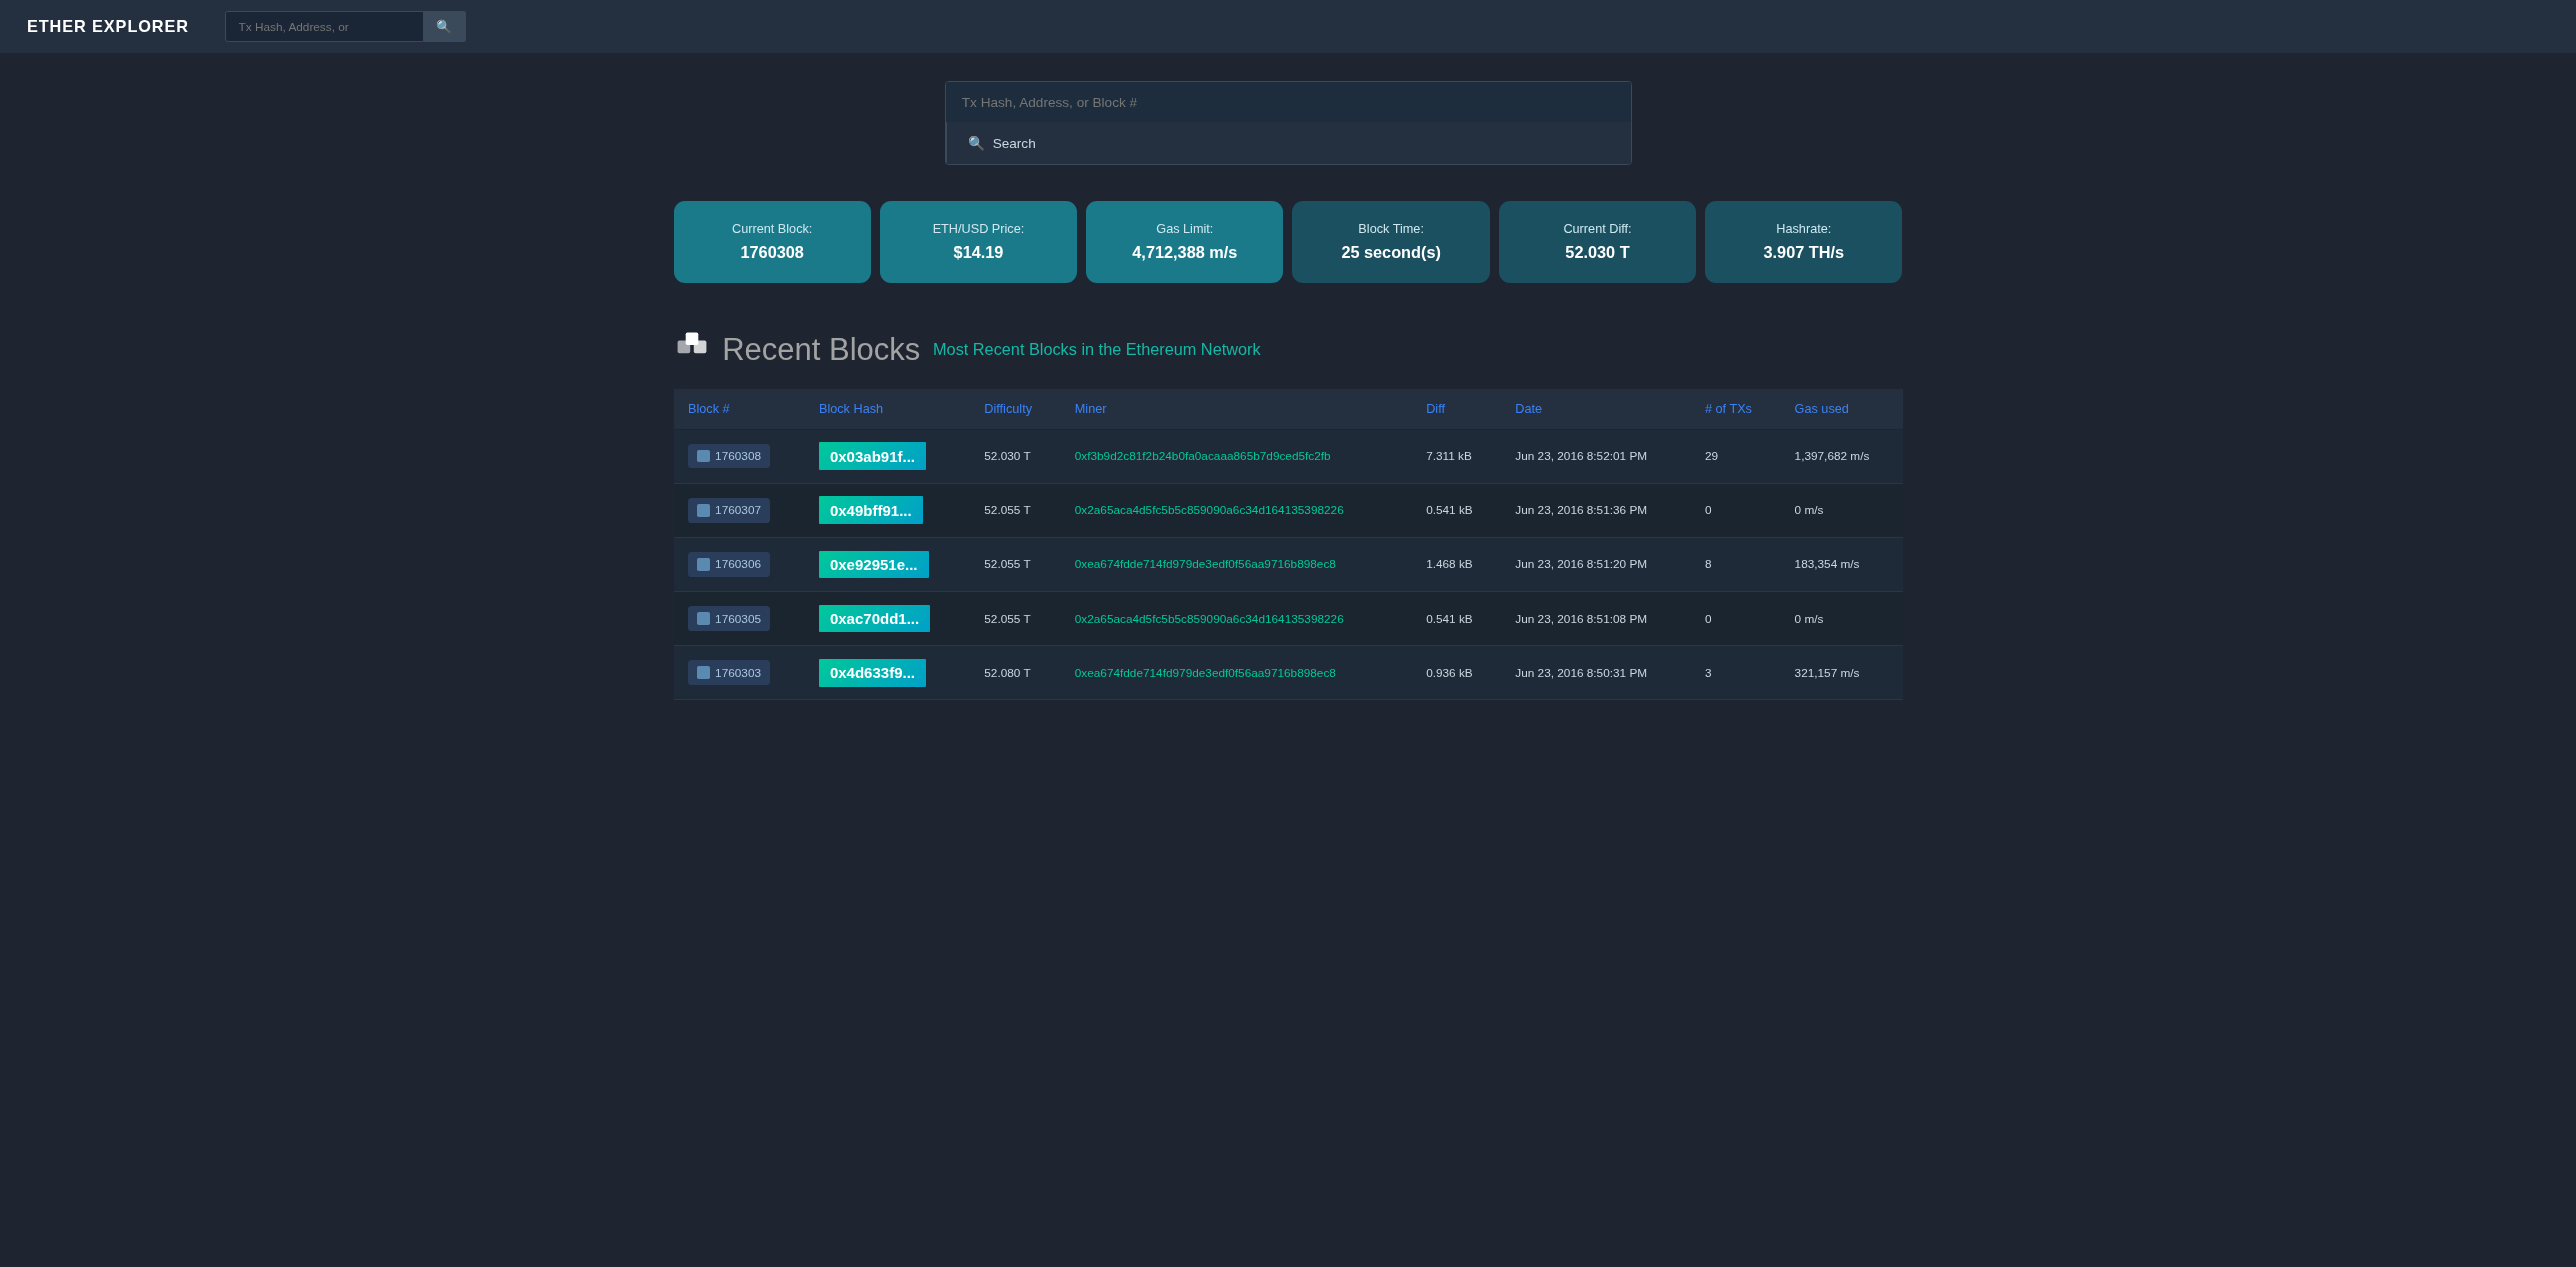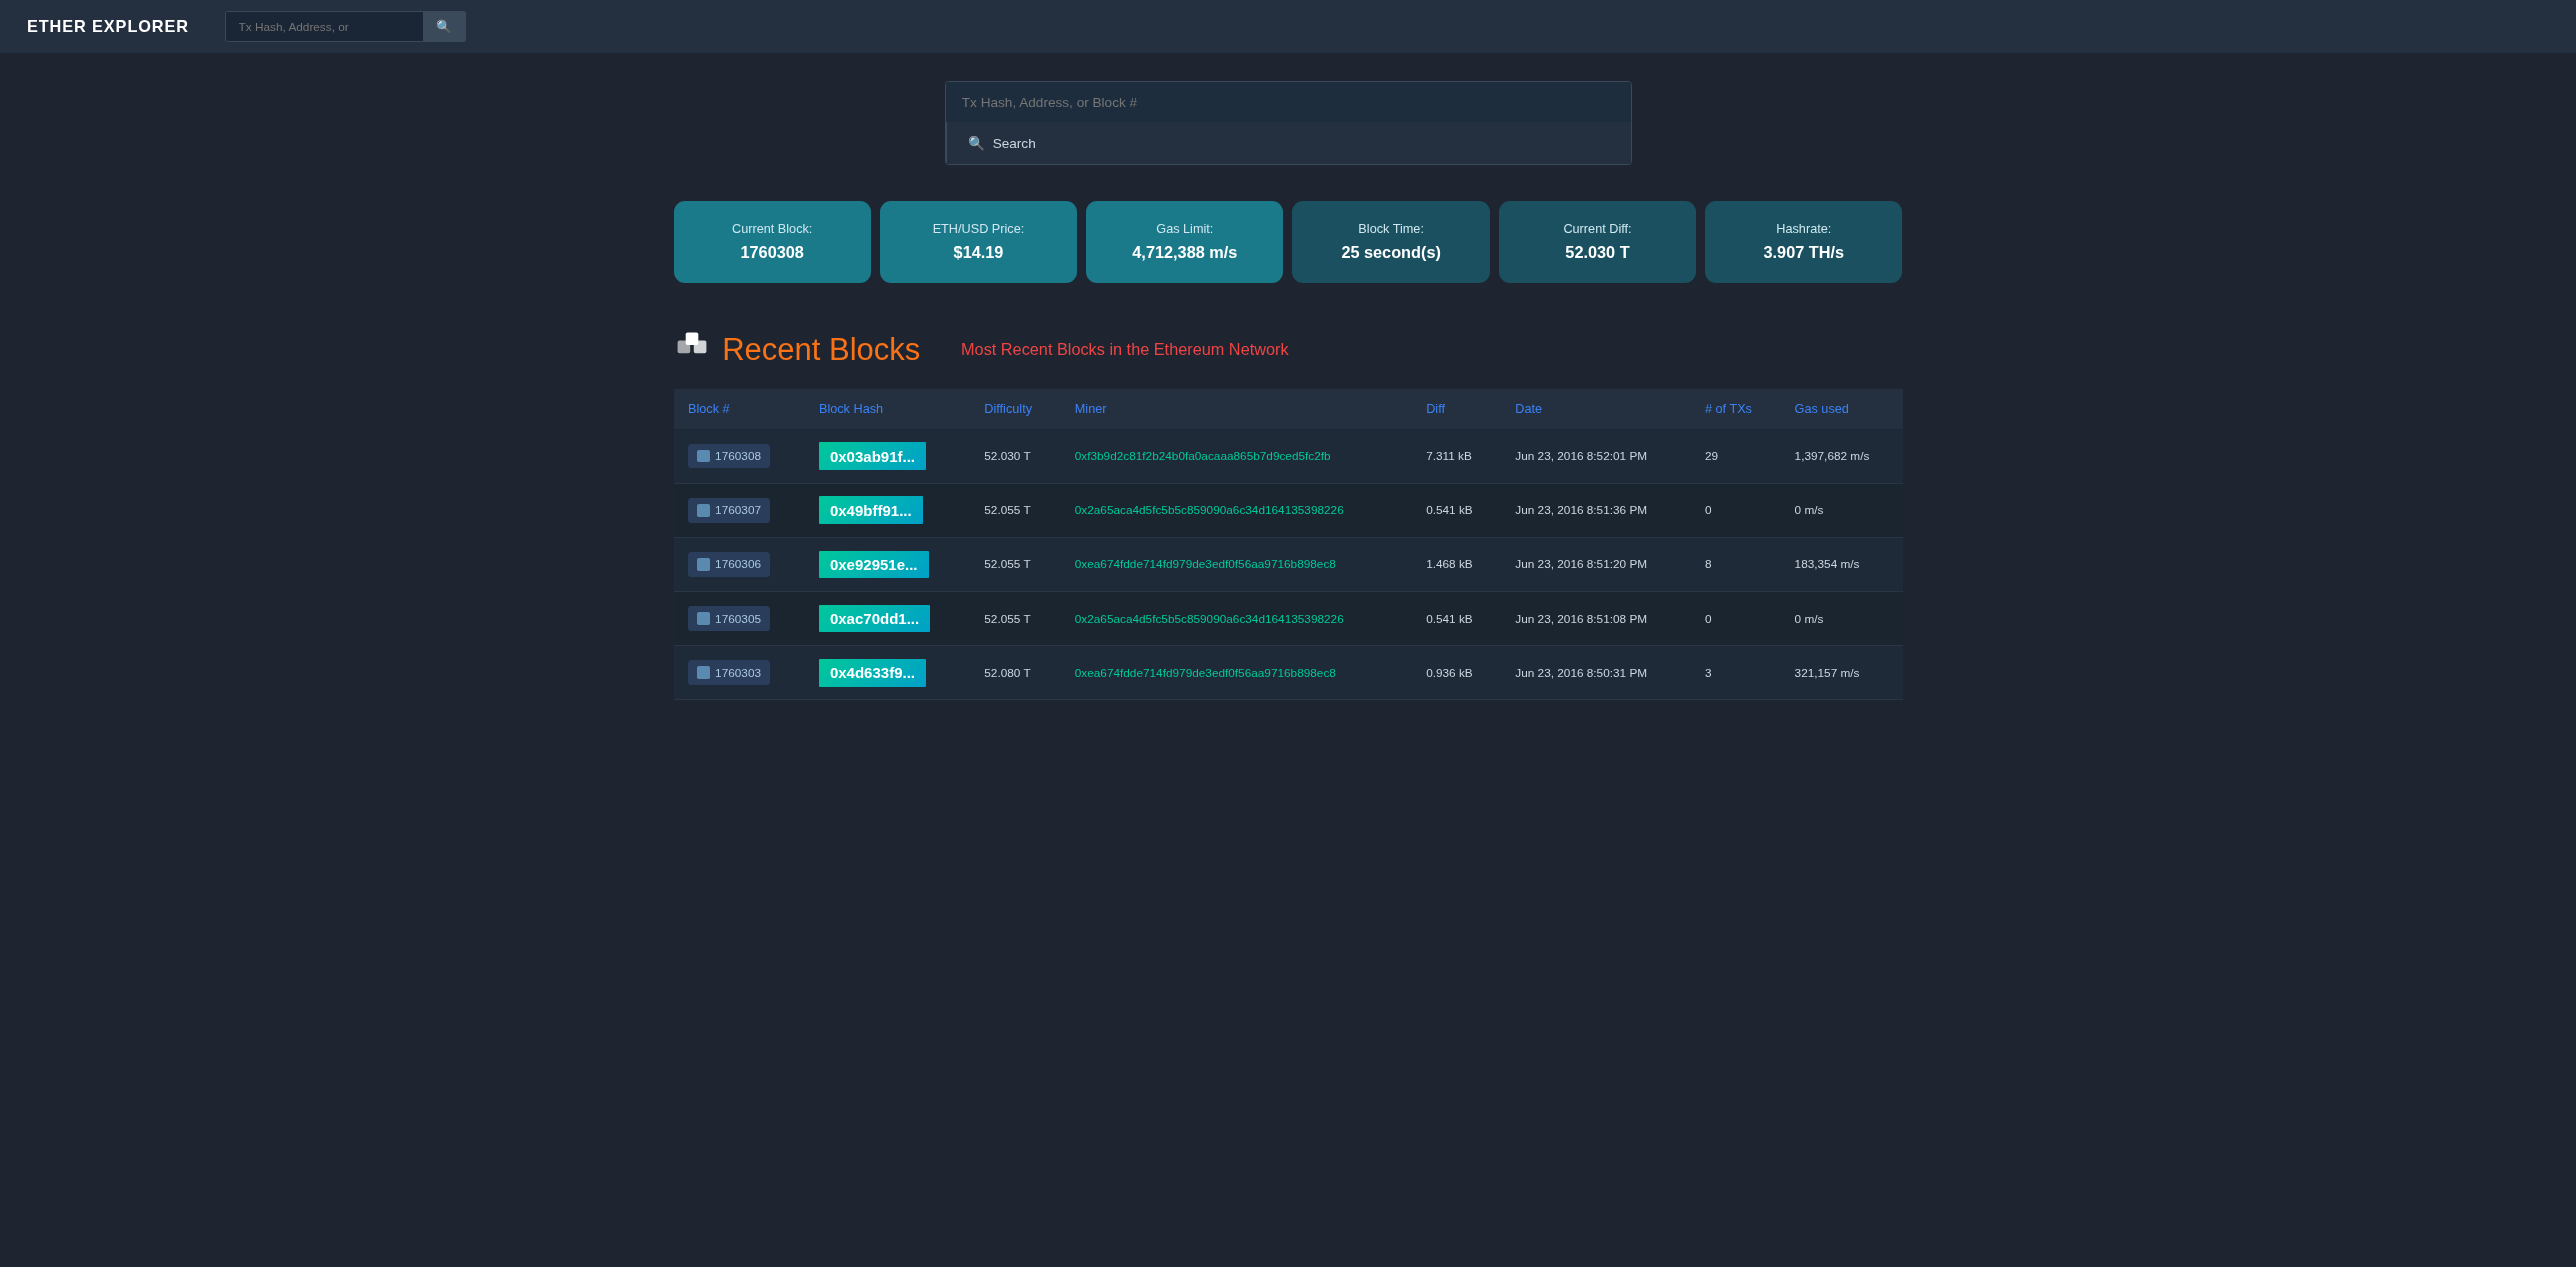--- a/index.html
+++ b/index.html
@@ -136,27 +136,26 @@
 
     
     .section-header {
       display: flex;
       align-items: center;
       gap: 12.7px;
       margin-bottom: 18px;
     }
     .section-title {
       font-size: 31px;
-      color: #f97316;
+      color: #a3a3a3;
       font-weight: 400;
     }
     .section-subtitle {
       font-size: 16.3px;
-      color: #ef4444;
-      margin-left: 28px;
+      color: #14b8a6;
     }
     .blocks-icon {
       color: #ffffff;
       font-size: 29px;
     }
 
     
     .blocks-table {
       width: 100%;
       border-collapse: collapse;

